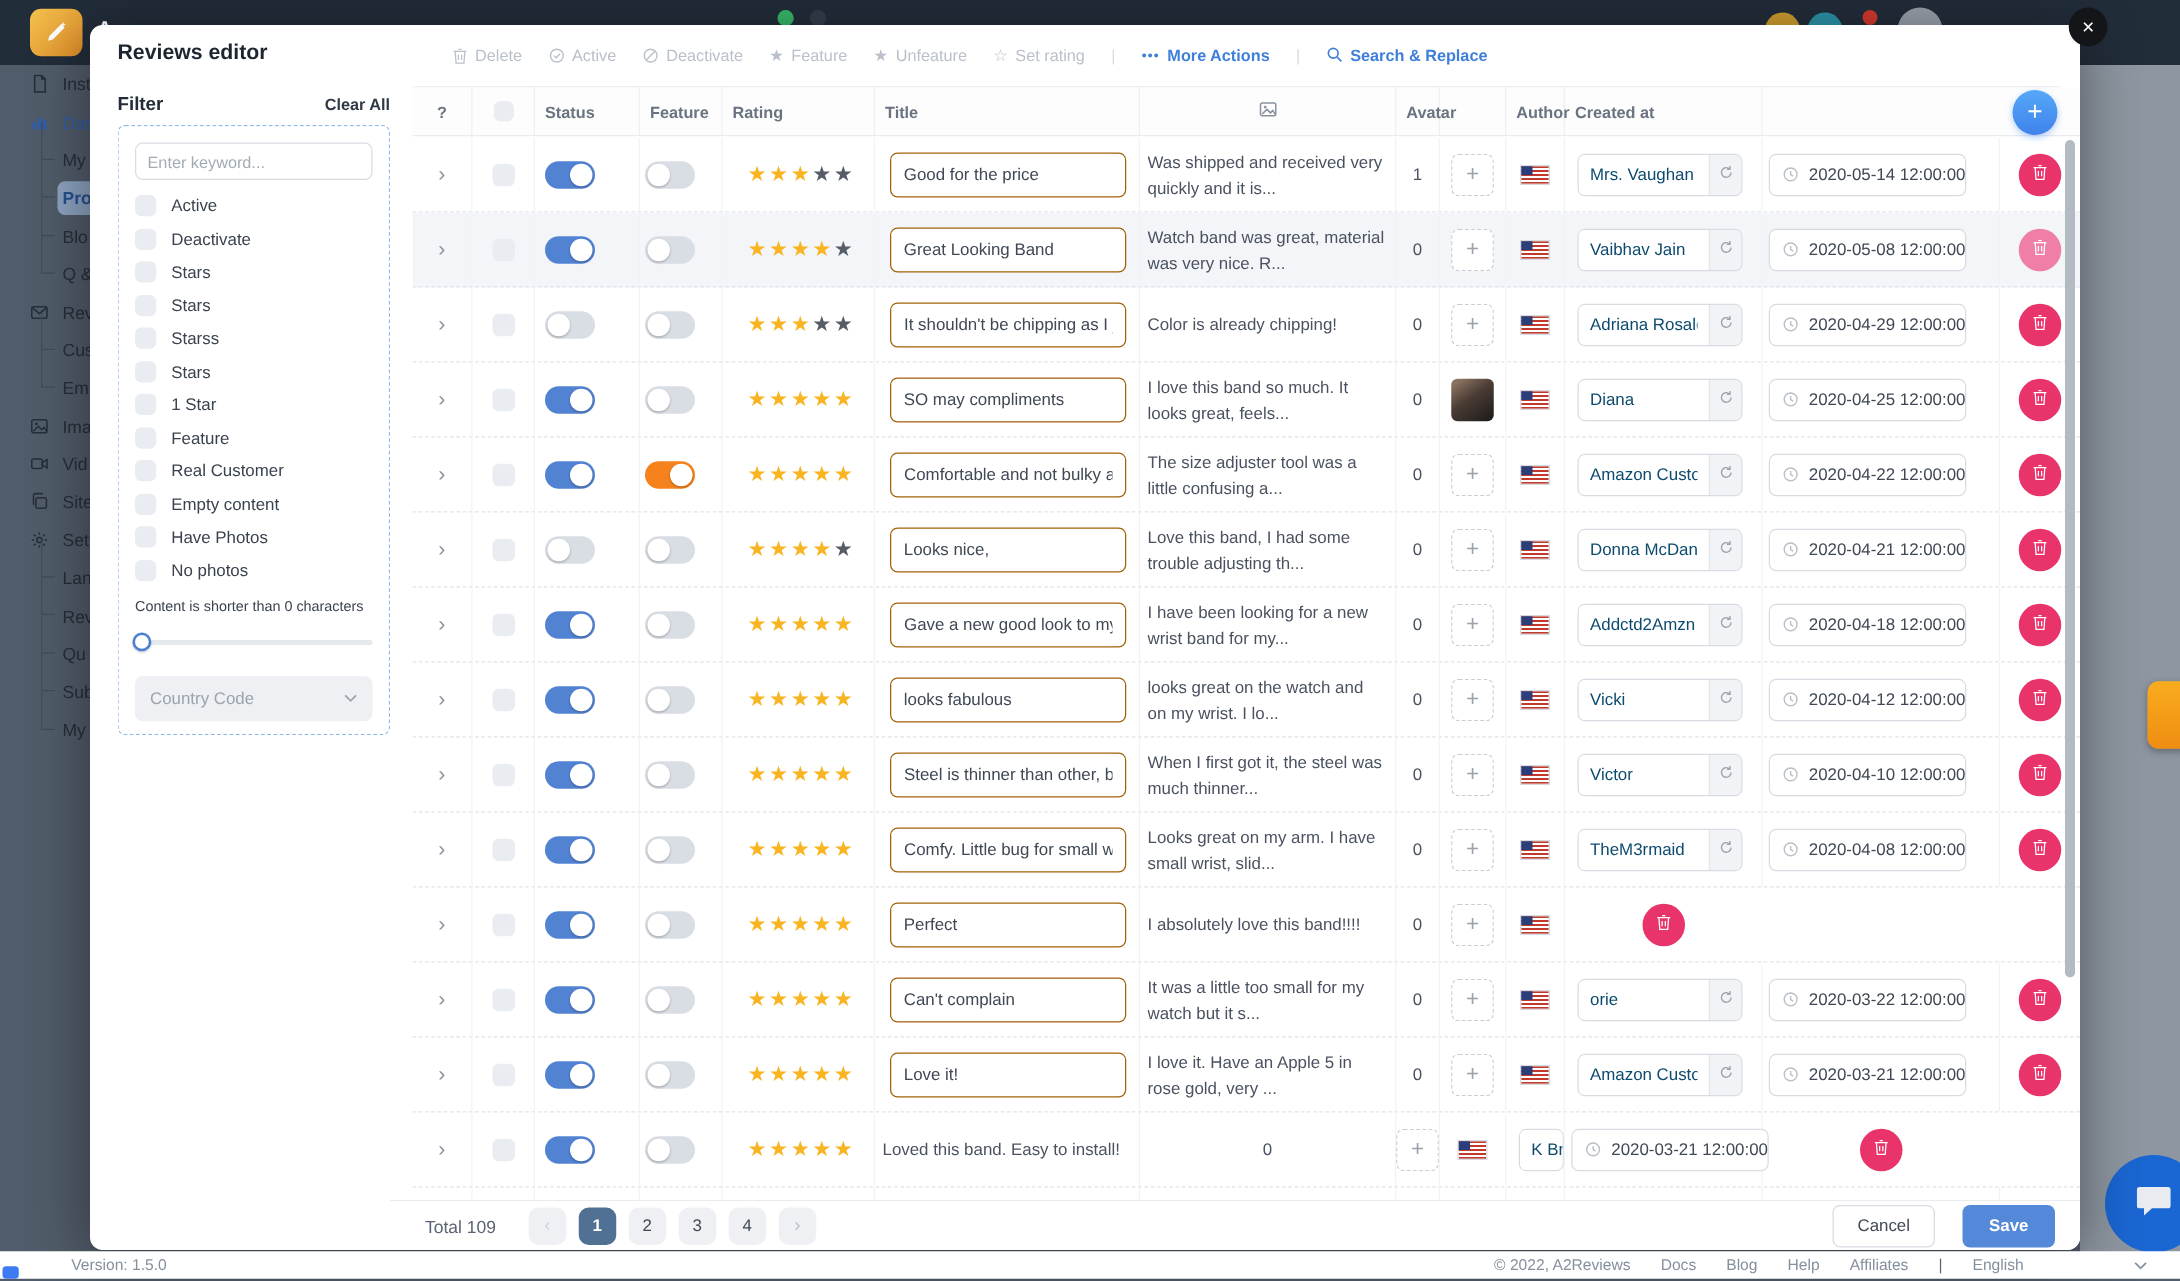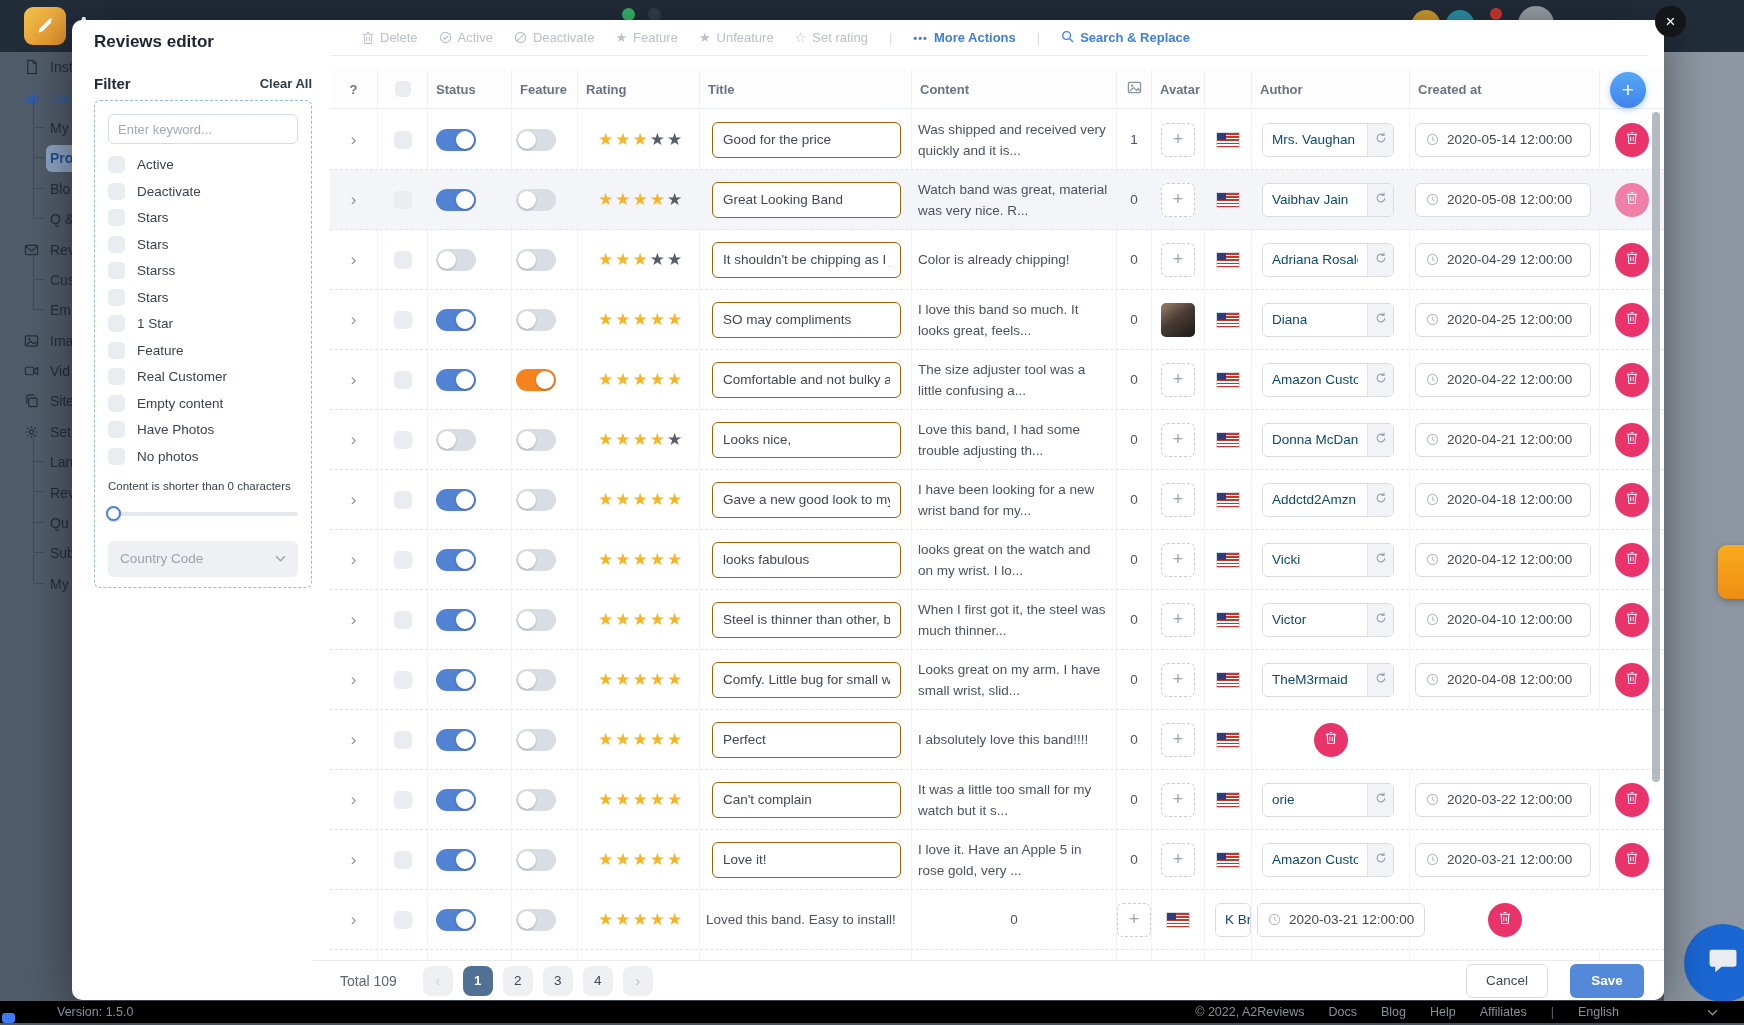--- a/index.html
+++ b/index.html
@@ -25,21 +25,21 @@
   .sb-item.accent,.sb-item.accent .sb-icon{color:#2f5ea9;}
   .sb-item.sub .tree{position:absolute;left:33px;top:-15px;width:11px;height:30px;border-left:1px solid #414c5a;border-bottom:1px solid #414c5a;}
   .sb-item.sub .sb-label{left:50px;}
   .sb-item.sub.active::after{content:"";position:absolute;left:46px;top:2px;right:0;bottom:2px;background:#8ea4c2;border-radius:6px 0 0 6px;z-index:0;}
   .sb-item.sub.active .sb-label{z-index:1;color:#27508f;font-weight:700;}
   .right-strip{position:absolute;left:1664px;top:52px;width:80px;height:951px;background:#8e97a1;z-index:2;}
   .orange-tab{position:absolute;left:1718px;top:545px;width:30px;height:54px;border-radius:9px 0 0 9px;
     background:linear-gradient(180deg,#f9ac1e,#ef8d12);z-index:3;box-shadow:0 2px 6px rgba(0,0,0,.3);}
   .chat-widget{position:absolute;left:1684px;top:924px;width:78px;height:78px;border-radius:50%;background:#1a66d2;
     z-index:4;display:flex;align-items:center;justify-content:center;}
-  .bottombar{position:absolute;left:0;top:1001px;width:1744px;height:22px;background:#000000;z-index:30;
+  .bottombar{position:absolute;left:0;top:1001px;width:1744px;height:22px;background:#ffffff;z-index:30;
     display:flex;align-items:center;color:#85909d;font-size:12.5px;}
   .bb-left{margin-left:57px;}
   .bb-right{margin-left:auto;margin-right:26px;display:flex;align-items:center;gap:24px;}
   .bb-link{color:#85909d;cursor:pointer;}
   .bb-sep{color:#5a6472;}
   .bb-lang{display:flex;align-items:center;gap:8px;}
   .bb-caret{color:#85909d;display:flex;margin-left:64px;}
   .bb-chip{position:absolute;left:2px;top:1013px;width:13px;height:10px;background:#3d7bf5;border-radius:3px;z-index:31;}
   
   .modal{position:absolute;left:72px;top:20px;width:1592px;height:980px;background:#fff;border-radius:10px;
@@ -59,21 +59,21 @@
   .f-check .box{width:17px;height:17px;border-radius:5px;background:#e9ecf1;flex:0 0 auto;}
   .f-check .lb{font-size:13.5px;color:#39424e;}
   .slider-label{margin-top:15px;font-size:11.5px;color:#39424e;}
   .slider{margin-top:14px;position:relative;height:16px;}
   .slider .track{position:absolute;left:0;right:0;top:6px;height:4px;border-radius:2px;background:#e5e8ed;}
   .slider .thumb{position:absolute;left:-2px;top:0;width:15px;height:15px;border-radius:50%;background:#fff;border:2px solid #4a7fd4;box-shadow:0 1px 2px rgba(0,0,0,.2);}
   .country-select{margin-top:19px;height:36px;border-radius:6px;background:#eef0f4;display:flex;align-items:center;
     padding:0 12px;color:#9aa3ae;font-size:13.5px;cursor:pointer;}
   .country-select .cs-caret{margin-left:auto;color:#9aa3ae;display:flex;}
   
-  .toolbar{position:absolute;left:258px;right:16px;top:0;height:36px;border-bottom:1px solid #e8ebef;
+  .toolbar{position:absolute;left:258px;right:16px;top:0;height:50px;border-bottom:1px solid #e8ebef;
     display:flex;align-items:center;gap:21px;padding-left:32px;font-size:13px;}
   .t-act{display:flex;align-items:center;gap:6px;color:#b9c0ca;cursor:default;}
   .t-act .gl{font-size:13px;line-height:1;display:flex;}
   .t-sep{color:#d7dbe1;}
   .t-blue{display:flex;align-items:center;gap:6px;color:#3d7fd9;font-weight:600;cursor:pointer;}
   .t-dots{letter-spacing:1px;font-size:11px;font-weight:700;}
   
   .thead,.tr{display:grid;grid-template-columns:48px 50px 84px 66px 122px 212px 205px 35px 53px 47px 158px 190px 64px;}
   .thead{position:absolute;left:258px;top:50px;right:0;height:39px;border-bottom:1px solid #e8ebef;background:#fdfdfe;}
   .th{display:flex;align-items:center;font-size:13px;font-weight:600;color:#6a7380;border-right:1px solid #eef0f3;padding-left:8px;}
@@ -109,21 +109,21 @@
     display:flex;align-items:center;justify-content:center;cursor:pointer;background:#fff;}
   .avatar-photo{width:34px;height:34px;border-radius:5px;cursor:pointer;
     background:linear-gradient(145deg,#8a7260 10%,#4a3c34 45%,#23201e 90%);}
   .flag{width:22px;height:14px;position:relative;background:repeating-linear-gradient(#c0392b 0 1.6px,#fff 1.6px 3.2px);
     outline:1px solid #d6dae0;flex:0 0 auto;}
   .flag i{position:absolute;left:0;top:0;width:9px;height:7px;background:#2c3e7a;}
   .author-widget{display:flex;height:34px;border:1px solid #d8dce2;border-radius:6px;overflow:hidden;background:#fff;}
   .author-widget input{width:104px;border:none;outline:none;padding:0 9px;font-size:13.5px;color:#0c4a6e;}
   .author-widget .refresh{width:26px;border:none;border-left:1px solid #e2e5ea;background:#f1f3f6;color:#9aa3ad;
     display:flex;align-items:center;justify-content:center;cursor:pointer;}
-  .datebox{display:flex;align-items:center;gap:8px;height:34px;width:176px;border:1px solid #d8dce2;border-radius:6px;
+  .datebox{display:flex;align-items:center;gap:8px;height:34px;width:158px;border:1px solid #d8dce2;border-radius:6px;
     padding:0 10px;cursor:pointer;background:#fff;}
   .datebox .ck{color:#b9bfc7;display:flex;flex:0 0 auto;}
   .datebox .dt{font-size:13.5px;color:#3f4854;white-space:nowrap;}
   .del{width:34px;height:34px;border-radius:50%;border:none;background:#e8336b;color:#fff;cursor:pointer;
     display:flex;align-items:center;justify-content:center;flex:0 0 auto;}
   .del.light{background:#ef7fa7;}
   .add-btn{position:absolute;left:1538px;top:52px;width:36px;height:36px;border-radius:50%;border:none;cursor:pointer;
     background:linear-gradient(180deg,#56a8f7,#3f82ec);color:#fff;font-size:21px;line-height:34px;box-shadow:0 2px 6px rgba(63,130,236,.4);z-index:5;}
   .vscroll{position:absolute;right:4px;top:92px;width:8px;height:670px;border-radius:4px;background:#b3bac2;}
   
@@ -419,21 +419,20 @@
 
     <div class="thead" id="thead">
         <div class="th center">?</div>
         <div class="th center">
           <span class="cb" style="width:16px;height:16px;"></span>
         </div>
         <div class="th">Status</div>
         <div class="th">Feature</div>
         <div class="th">Rating</div>
         <div class="th">Title</div>
-        <div class="th">Content</div>
         <div class="th center" style="color:#8a929e;">
           <span><svg viewBox="0 0 16 16" width="15" height="15">
               <rect x="1.5" y="2.5" width="13" height="11" rx="1.5" fill="none" stroke="currentColor" stroke-width="1.3"></rect>
               <circle cx="5.5" cy="6" r="1.2" fill="currentColor"></circle>
               <path d="M3 12l4-4 3 3 2-2 2 3" fill="none" stroke="currentColor" stroke-width="1.3"></path>
             </svg></span>
         </div>
         <div class="th">Avatar</div>
         <div class="th"></div>
         <div class="th">Author</div>

